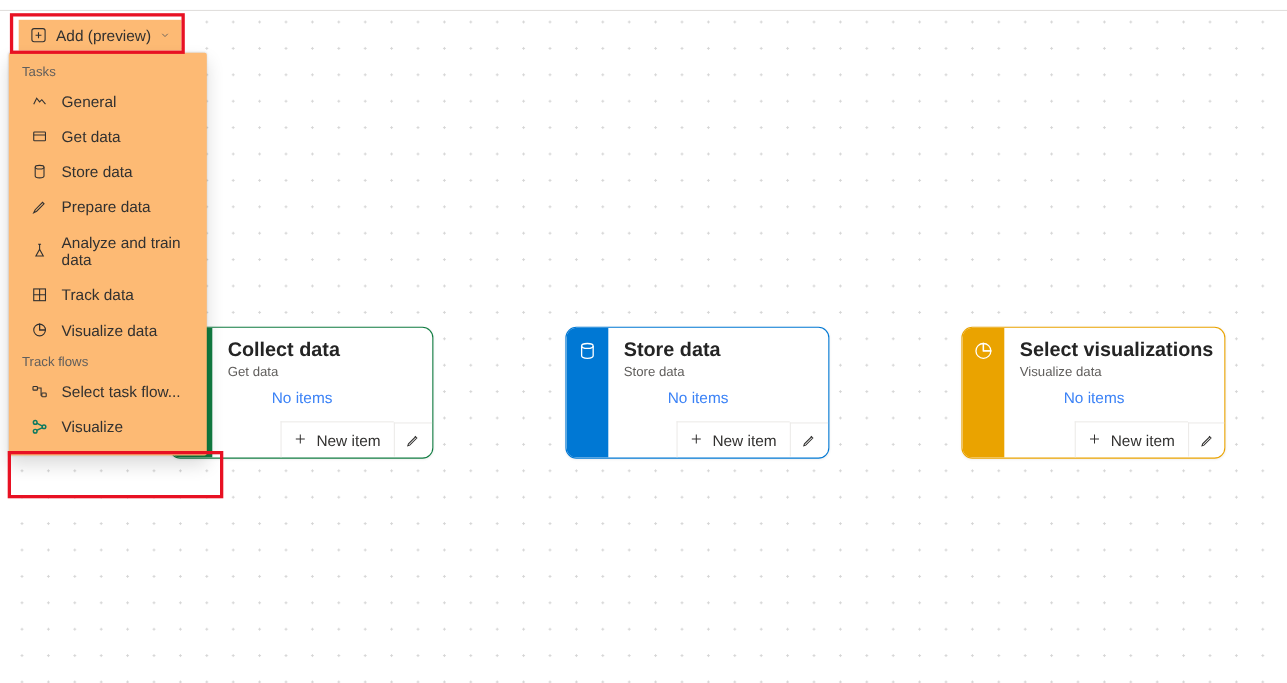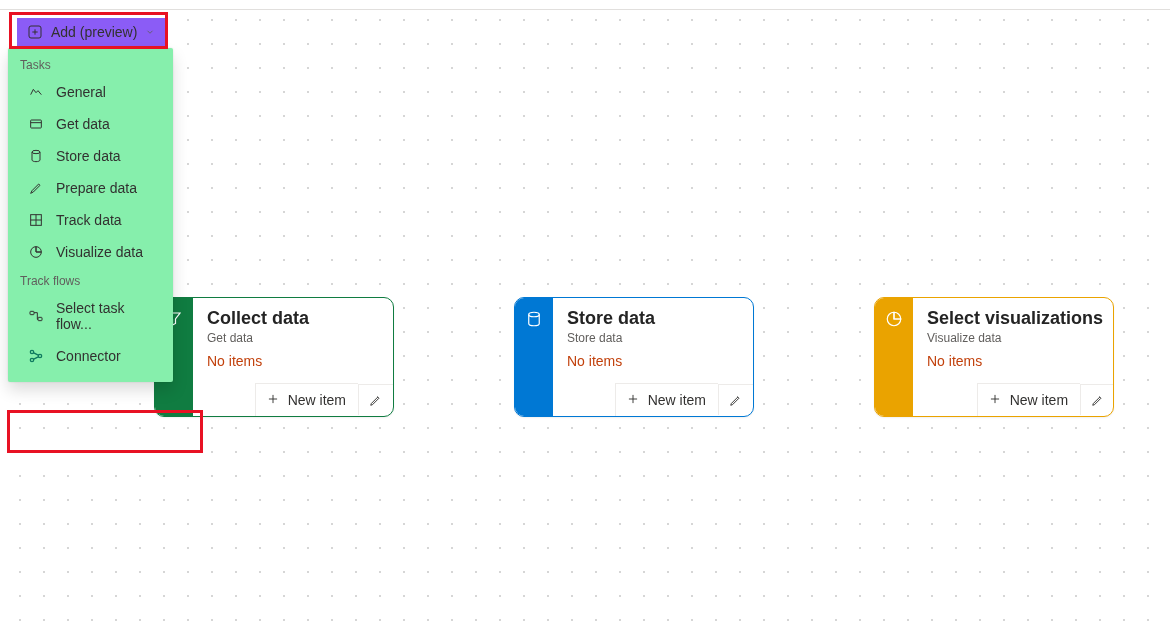--- a/index.html
+++ b/index.html
@@ -34,21 +34,21 @@
   }
   
   .add-btn {
     position: absolute;
     top: 18px;
     left: 17px;
     display: flex;
     align-items: center;
     gap: 8px;
     padding: 6px 10px;
-    background: #8b5cf6;
+    background: #fdba74;
     cursor: pointer;
     font-size: 14px;
   }
   .add-btn .plus-sq {
     width: 16px; height: 16px;
     display:flex; align-items:center; justify-content:center;
   }
   .add-btn .chev {
     width: 10px; height:10px;
     display:flex; align-items:center; justify-content:center;
@@ -69,22 +69,22 @@
     width: 196px;
     height: 43px;
     border: 3px solid #e81123;
     pointer-events: none;
   }
   
   .dropdown {
     position: absolute;
     top: 48px;
     left: 8px;
-    width: 165px;
-    background: #86efac;
+    width: 180px;
+    background: #fdba74;
     box-shadow: 0 8px 16px rgba(0,0,0,0.14), 0 0 2px rgba(0,0,0,0.12);
     border-radius: 2px;
     padding: 4px 0 10px 0;
   }
   .dd-section-label {
     font-size: 12px;
     color: #605e5c;
     padding: 6px 12px 4px 12px;
   }
   .dd-item {
@@ -138,21 +138,22 @@
     white-space: nowrap;
     overflow: hidden;
   }
   .card .sub {
     font-size: 12px;
     color: #605e5c;
     margin-bottom: 8px;
   }
   .card .noitems {
     font-size: 14px;
-    color: #c2410c;
+    color: #3b82f6;
+    margin-left: 40px;
   }
   .card .footer {
     position: absolute;
     bottom: 0;
     right: 0;
     display: flex;
     align-items: center;
   }
   .card .newitem {
     display: flex;
@@ -315,20 +316,28 @@
     <span class="ic">
       <svg width="16" height="16" viewBox="0 0 24 24" fill="none" stroke="#323130" stroke-width="1.5">
           <path d="M4 20l4-2 10-10-2-2L6 16l-2 4z"></path>
         </svg>
     </span>
     <span>Prepare data</span>
   </div>
   <div class="dd-item">
     <span class="ic">
       <svg width="16" height="16" viewBox="0 0 24 24" fill="none" stroke="#323130" stroke-width="1.5">
+          <path d="M10 3h4M12 3v7l5 9H7l5-9V3"></path>
+        </svg>
+    </span>
+    <span>Analyze and train data</span>
+  </div>
+  <div class="dd-item">
+    <span class="ic">
+      <svg width="16" height="16" viewBox="0 0 24 24" fill="none" stroke="#323130" stroke-width="1.5">
           <rect x="4" y="4" width="16" height="16"></rect>
           <path d="M4 12h16M12 4v16"></path>
         </svg>
     </span>
     <span>Track data</span>
   </div>
   <div class="dd-item">
     <span class="ic">
       <svg width="16" height="16" viewBox="0 0 24 24" fill="none" stroke="#323130" stroke-width="1.5">
           <path d="M12 4a8 8 0 1 0 8 8h-8z"></path>
@@ -352,18 +361,18 @@
   </div>
   <div class="dd-item connector">
     <span class="ic">
       <svg width="16" height="16" viewBox="0 0 24 24" fill="none" stroke="currentColor" stroke-width="2">
           <circle cx="6" cy="6" r="2.5"></circle>
           <circle cx="6" cy="18" r="2.5"></circle>
           <circle cx="18" cy="12" r="2.5"></circle>
           <path d="M8 7l8 4M8 17l8-4"></path>
         </svg>
     </span>
-    <span>Connector</span>
+    <span>Visualize</span>
   </div>
 </div>
 
 <div class="hl-red-1"></div>
 <div class="hl-red-2"></div>
 
 </body></html>

